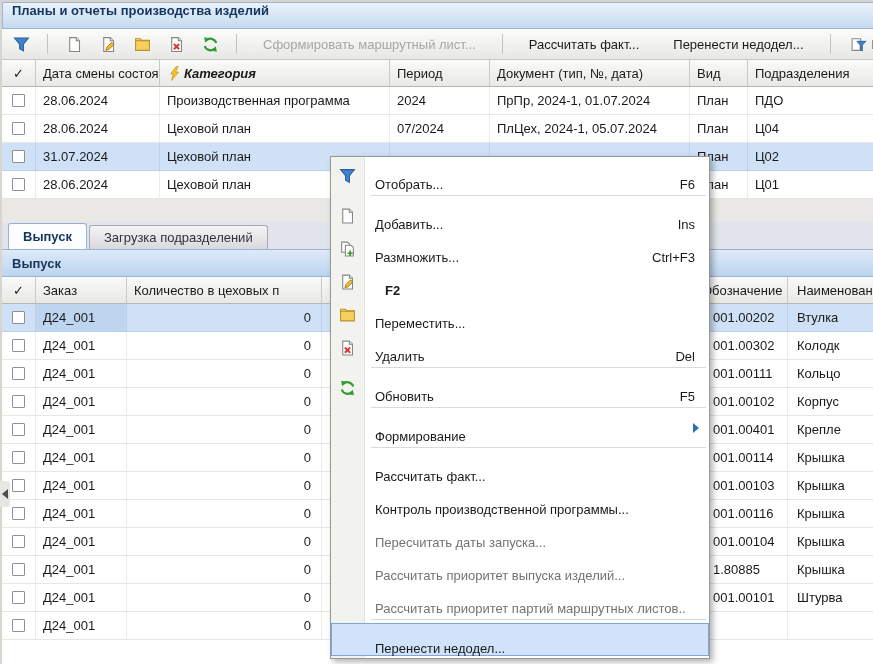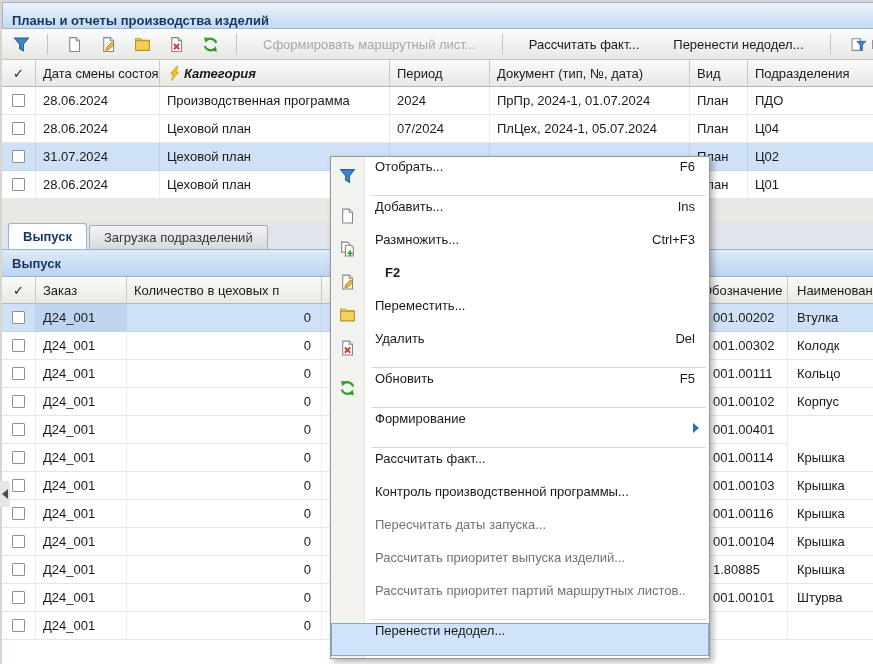--- a/index.html
+++ b/index.html
@@ -1,19 +1,19 @@
 <!DOCTYPE html>
 <html style="--accent-blue: #17365d; --selection-bg: #cfe1f6; --menu-highlight-bg: #d0e3fa; --menu-highlight-border: #7fa8d8;"><head>
 <meta charset="utf-8">
 <style>
 *{box-sizing:border-box;margin:0;padding:0}
 html,body{width:873px;height:664px;overflow:hidden}
 body{background:#d8d5cf;font-family:"Liberation Sans","DejaVu Sans",sans-serif;font-size:13px;color:#1a1a1a;position:relative}
 svg{display:block}
-.titlebar{position:absolute;left:2px;top:2px;right:0;height:27px;background:linear-gradient(#eaf2fc,#c4daf0);border:1px solid #9ab6d4;border-right:none;display:flex;align-items:flex-end;padding:0 9px;font-weight:bold;color:var(--accent-blue,#17365d)}
+.titlebar{position:absolute;left:2px;top:2px;right:0;height:27px;background:linear-gradient(#eaf2fc,#c4daf0);border:1px solid #9ab6d4;border-right:none;display:flex;align-items:flex-start;padding:0 9px;font-weight:bold;color:var(--accent-blue,#17365d)}
 .toolbar{position:absolute;left:2px;top:29px;right:0;height:31px;background:linear-gradient(#fcfcfb,#e7e7e4);border-bottom:1px solid #c6c6c2;display:flex;align-items:center;padding:0 6px;gap:8px;overflow:hidden;white-space:nowrap}
 .tbtn{width:26px;height:24px;display:flex;align-items:center;justify-content:center;flex:0 0 auto;border-radius:2px}
 .tbtn svg{width:17px;height:17px}
 .tsep{width:1px;height:20px;background:#c3c3bf;margin:0 5px;flex:0 0 auto}
 .tlbl{padding:4px 13px;flex:0 0 auto}
 .tlbl.disabled{color:#a7a7a7}
 .tright{margin-left:auto;display:flex;align-items:center;gap:5px;flex:0 0 auto;padding-left:6px;overflow:hidden}
 .plans{position:absolute;left:2px;top:60px;right:0;height:139px;background:#fff;overflow:hidden}
 .plansfill{position:absolute;left:2px;top:199px;right:0;height:23px;background:#e9e8e4}
 .thead{display:flex;height:27px}
@@ -39,21 +39,21 @@
 .cellqty{justify-content:flex-end;padding-right:10px}
 .o-hid{width:378px}
 .o-des{width:88px;padding-left:13px}
 .o-des-h{width:88px;padding-left:2px}
 .o-nam{flex:1;border-right:none;padding-left:9px}
 .orow.sel .o-ord{background:#bdd5ef}
 .collapse{position:absolute;left:0;top:481px;width:10px;height:26px;display:flex;align-items:center;justify-content:center;z-index:5;background:#e8e6e2;border-radius:0 3px 3px 0}
 .collapse i{display:block;width:0;height:0;border-top:5px solid transparent;border-bottom:5px solid transparent;border-right:6px solid #4d4d4d}
 .menu{position:absolute;left:330px;top:156px;width:380px;background:#fff;border:1px solid #979797;box-shadow:3px 3px 6px rgba(0,0,0,.3);padding:2px 0;z-index:10}
 .menu .gutter{position:absolute;left:0;top:0;bottom:0;width:34px;background:#f2f2ef;border-right:1px solid #e3e3e0}
-.mi{position:relative;height:33px;display:flex;align-items:flex-start;padding:0 14px 0 44px;z-index:1}
+.mi{position:relative;height:33px;display:flex;align-items:flex-end;padding:0 14px 0 44px;z-index:1}
 .mi .ico{position:absolute;left:8px;top:50%;transform:translateY(-50%);width:17px;height:17px}
 .mi .lbl{flex:1;white-space:nowrap;overflow:hidden}
 .mi .sc{margin-left:10px;white-space:nowrap}
 .mi.disabled .lbl,.mi.disabled .sc{color:#737373}
 .mi.bold .lbl,.mi.bold .sc{font-weight:bold}
 .mi.hl{background:var(--menu-highlight-bg,#d0e3fa);box-shadow:inset 0 0 0 1px var(--menu-highlight-border,#7fa8d8)}
 .mi .arrow{position:absolute;right:10px;top:50%;transform:translateY(-50%);width:0;height:0;border-left:6px solid #2f6fb6;border-top:5px solid transparent;border-bottom:5px solid transparent;display:none}
 .msep{position:relative;height:7px;z-index:1}
 .msep::after{content:"";position:absolute;left:40px;right:3px;top:3px;border-top:1px solid #dadad7}
 </style>
@@ -327,20 +327,21 @@
   </div>
 
   <div class="trow orow">
     <div class="cell o-cb">
           <span class="checkbox"></span>
         </div>
     <div class="cell o-ord">Д24_001</div>
     <div class="cell o-qty cellqty">0</div>
     <div class="cell o-hid"></div>
     <div class="cell o-des">001.00401</div>
+    <div class="cell o-nam">Крепле</div>
   </div>
 
   <div class="trow orow">
     <div class="cell o-cb">
           <span class="checkbox"></span>
         </div>
     <div class="cell o-ord">Д24_001</div>
     <div class="cell o-qty cellqty">0</div>
     <div class="cell o-hid"></div>
     <div class="cell o-des">001.00114</div>

